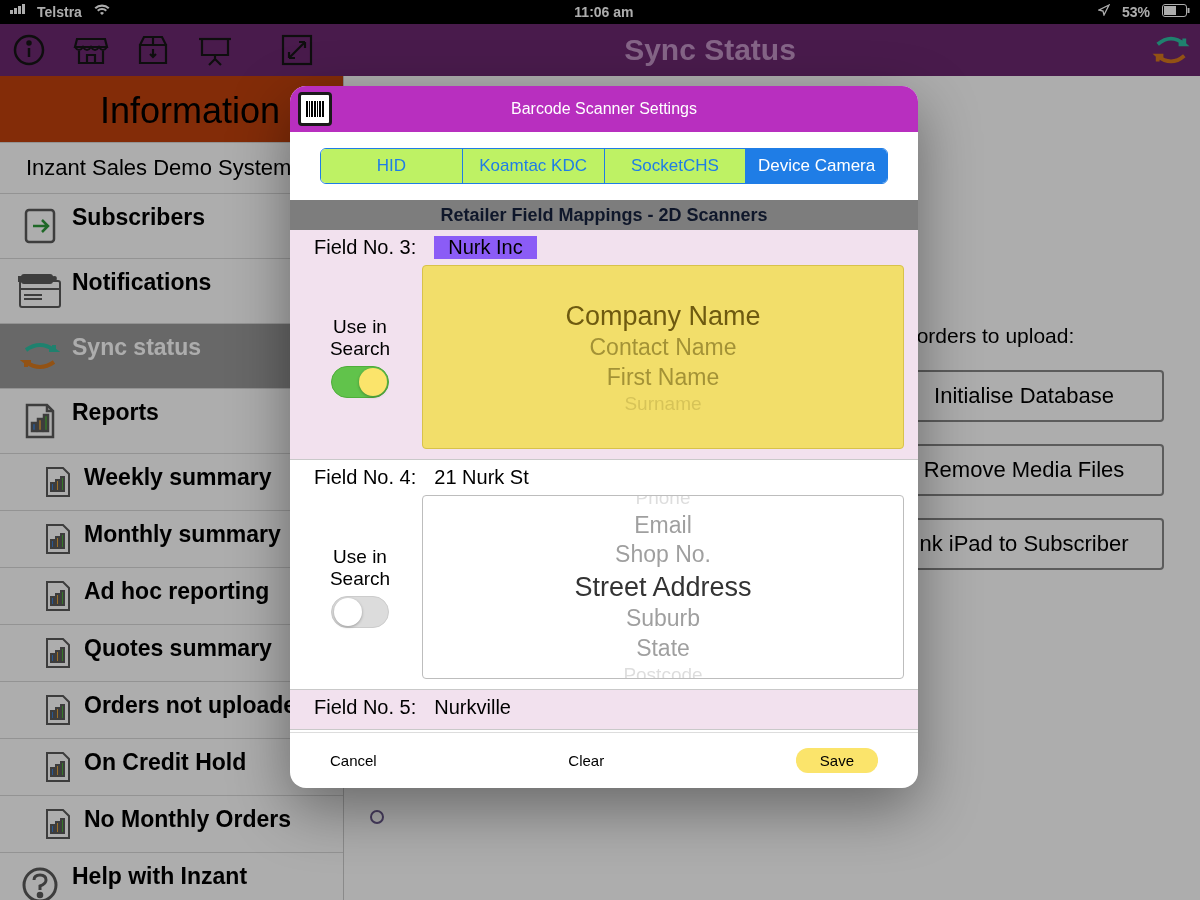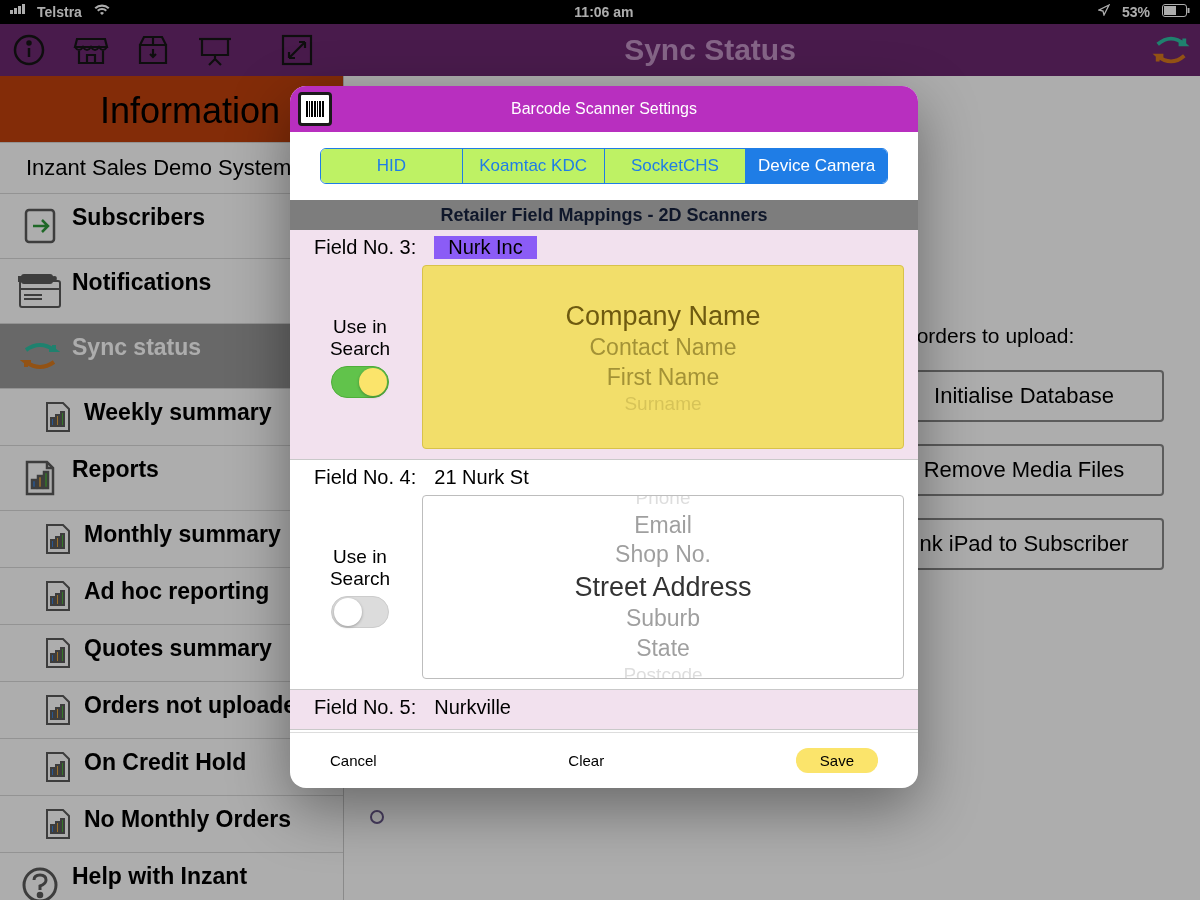--- a/index.html
+++ b/index.html
@@ -194,42 +194,42 @@
     </div>
     <div class="srow active">
       <div class="ico">
           <svg width="40" height="40" viewBox="0 0 40 40">
             <path d="M6 14 Q20 4 34 14 L29 14 L34 14 L34 9" fill="none" stroke="#2fbfa3" stroke-width="4"></path>
             <path d="M34 26 Q20 36 6 26 L11 26 L6 26 L6 31" fill="none" stroke="#d87a1e" stroke-width="4"></path>
           </svg>
         </div>
       <div class="lbl">Sync status</div>
     </div>
-    <div class="srow sub">
-      <div class="ico small">
-          <svg width="30" height="34" viewBox="0 0 30 34" fill="none" stroke="#5b5b5b" stroke-width="2">
-            <path d="M4 3 H20 L26 9 V31 H4 Z"></path>
-            <rect x="8" y="18" width="3" height="8" fill="#3b7fd4"></rect>
-            <rect x="13" y="15" width="3" height="11" fill="#e6a43b"></rect>
-            <rect x="18" y="12" width="3" height="14" fill="#4fae3b"></rect>
-          </svg>
-        </div>
-      <div class="lbl">Weekly summary</div>
-    </div>
     <div class="srow">
       <div class="ico">
           <svg width="38" height="40" viewBox="0 0 38 40" fill="none" stroke="#5b5b5b" stroke-width="2.5">
             <path d="M6 4 H26 L32 10 V36 H6 Z"></path>
             <path d="M26 4 V10 H32"></path>
             <rect x="11" y="22" width="4" height="8" fill="#3b7fd4"></rect>
             <rect x="17" y="18" width="4" height="12" fill="#e6a43b"></rect>
             <rect x="23" y="14" width="4" height="16" fill="#4fae3b"></rect>
           </svg>
         </div>
       <div class="lbl">Reports</div>
+    </div>
+    <div class="srow sub">
+      <div class="ico small">
+          <svg width="30" height="34" viewBox="0 0 30 34" fill="none" stroke="#5b5b5b" stroke-width="2">
+            <path d="M4 3 H20 L26 9 V31 H4 Z"></path>
+            <rect x="8" y="18" width="3" height="8" fill="#3b7fd4"></rect>
+            <rect x="13" y="15" width="3" height="11" fill="#e6a43b"></rect>
+            <rect x="18" y="12" width="3" height="14" fill="#4fae3b"></rect>
+          </svg>
+        </div>
+      <div class="lbl">Weekly summary</div>
     </div>
     <div class="srow sub">
       <div class="ico small">
           <svg width="30" height="34" viewBox="0 0 30 34" fill="none" stroke="#5b5b5b" stroke-width="2">
             <path d="M4 3 H20 L26 9 V31 H4 Z"></path>
             <rect x="8" y="18" width="3" height="8" fill="#3b7fd4"></rect>
             <rect x="13" y="15" width="3" height="11" fill="#e6a43b"></rect>
             <rect x="18" y="12" width="3" height="14" fill="#4fae3b"></rect>
           </svg>
         </div>

